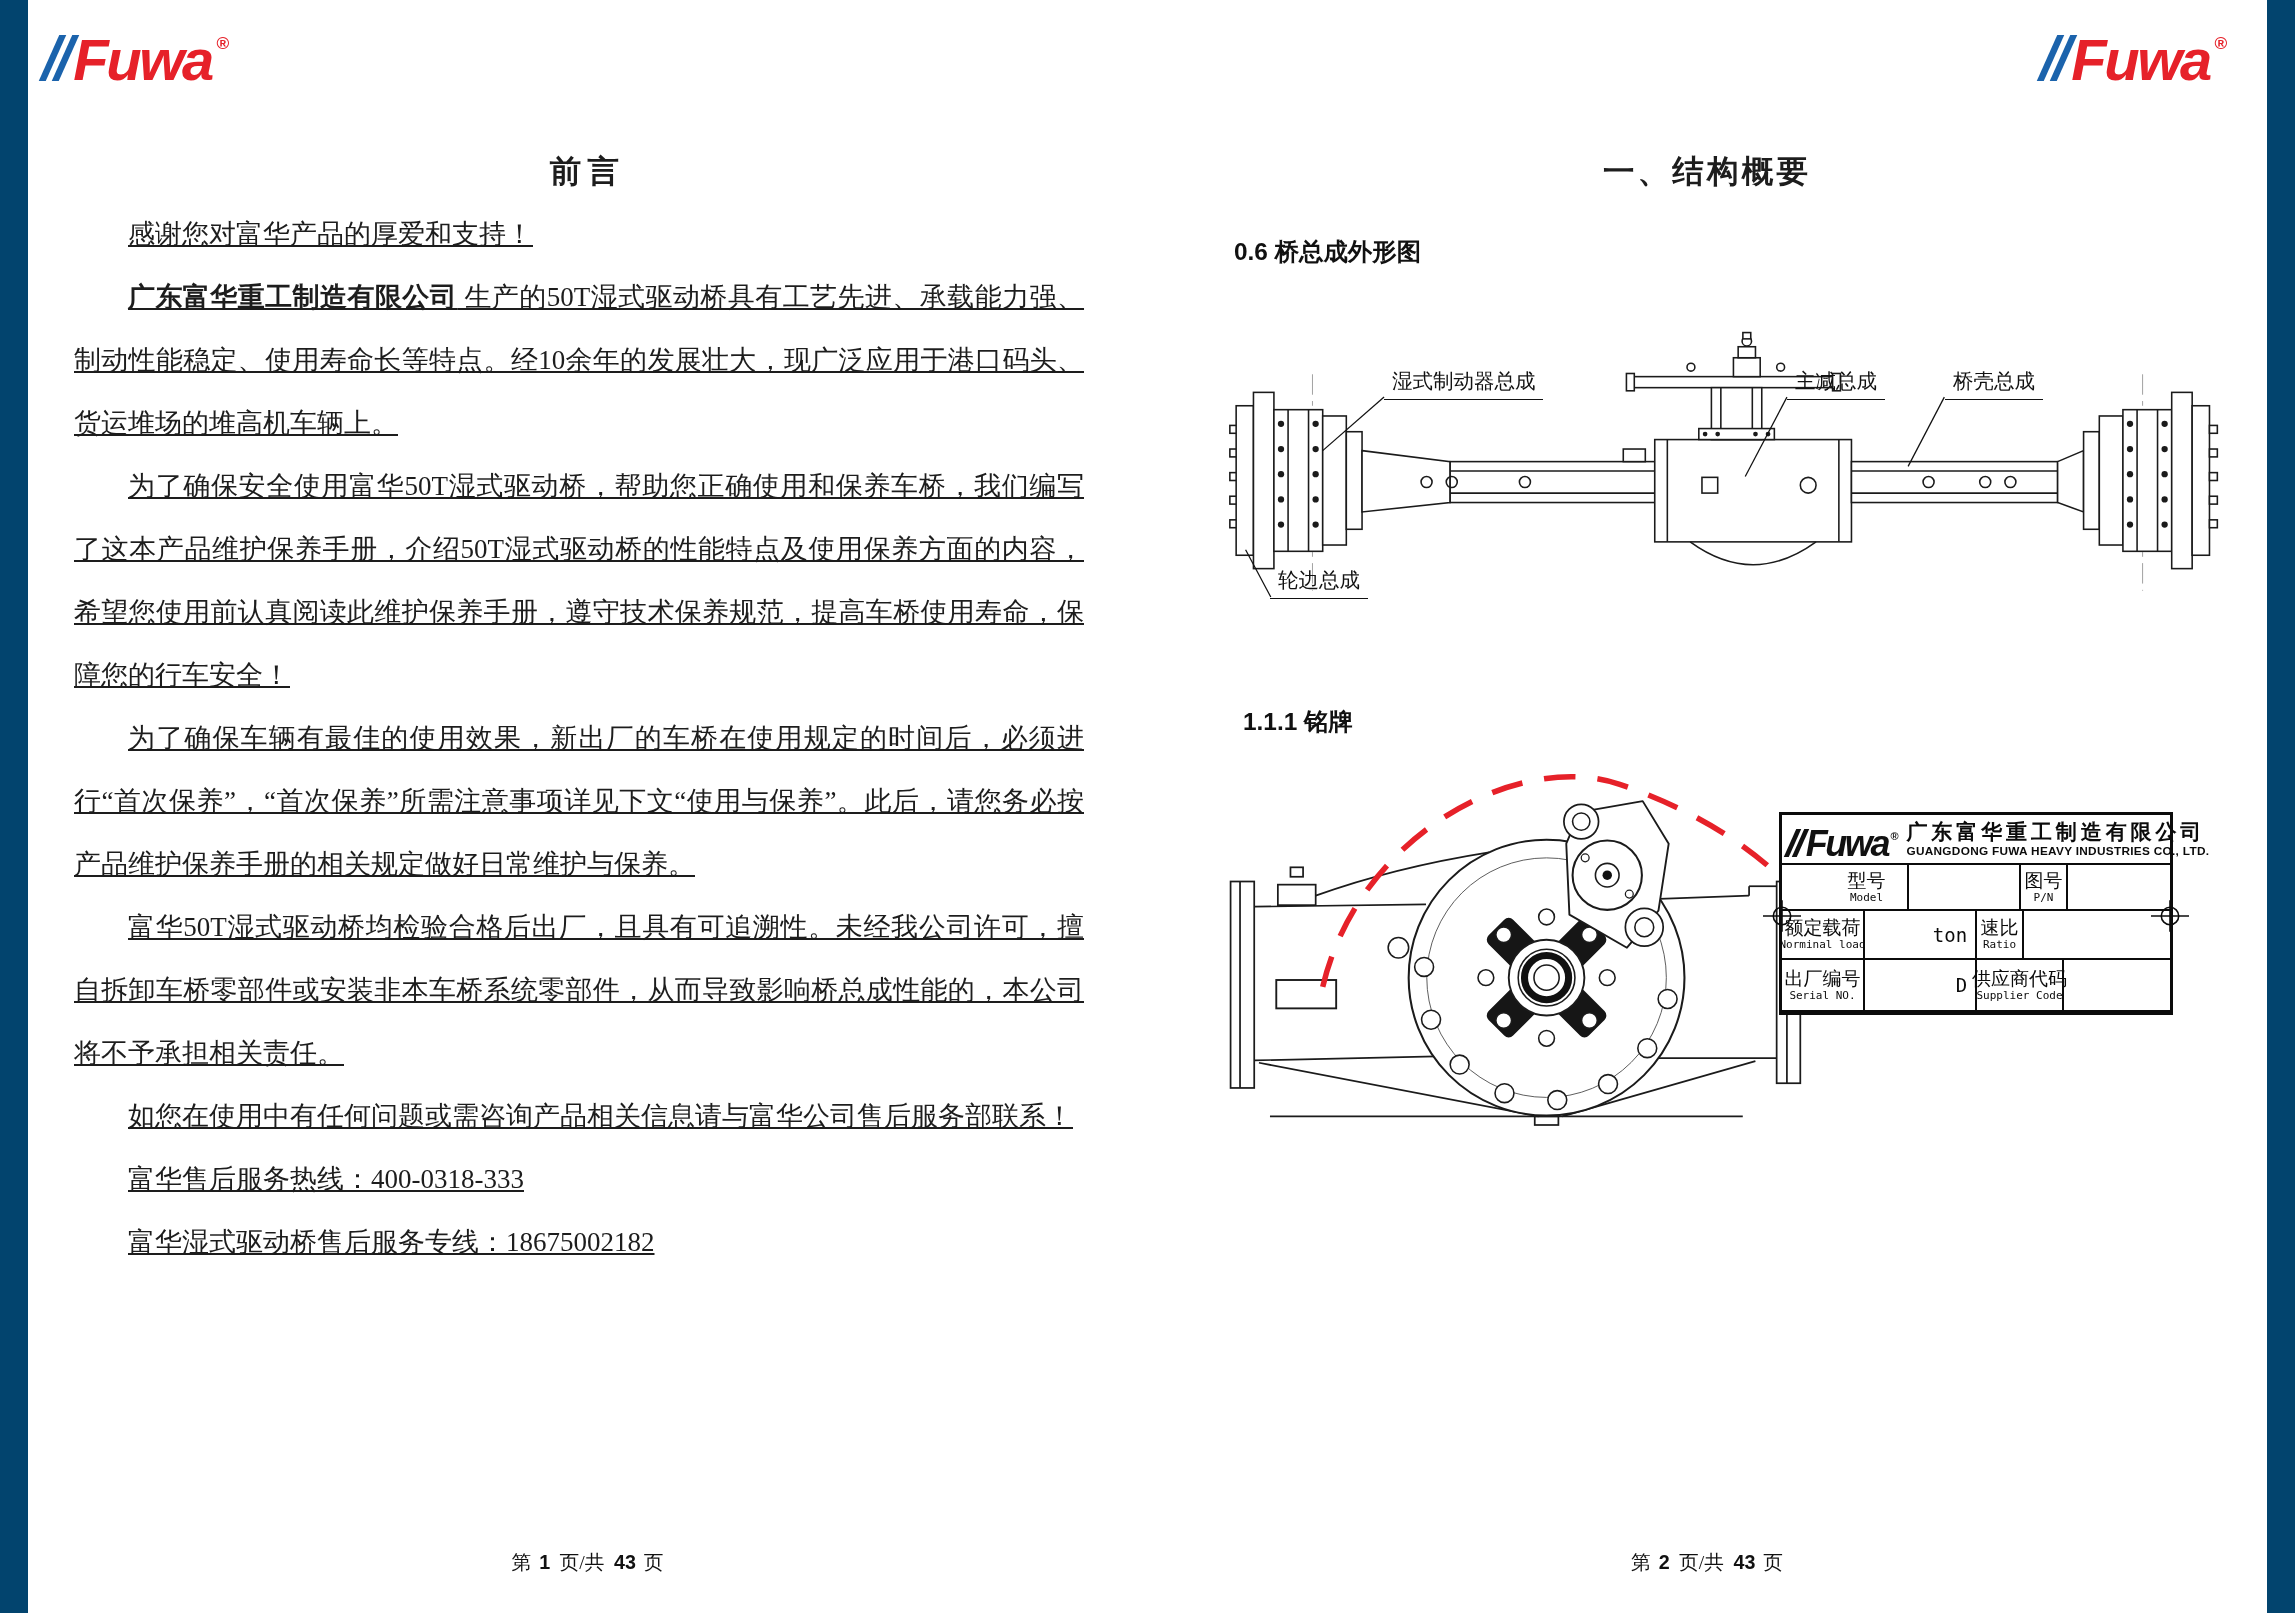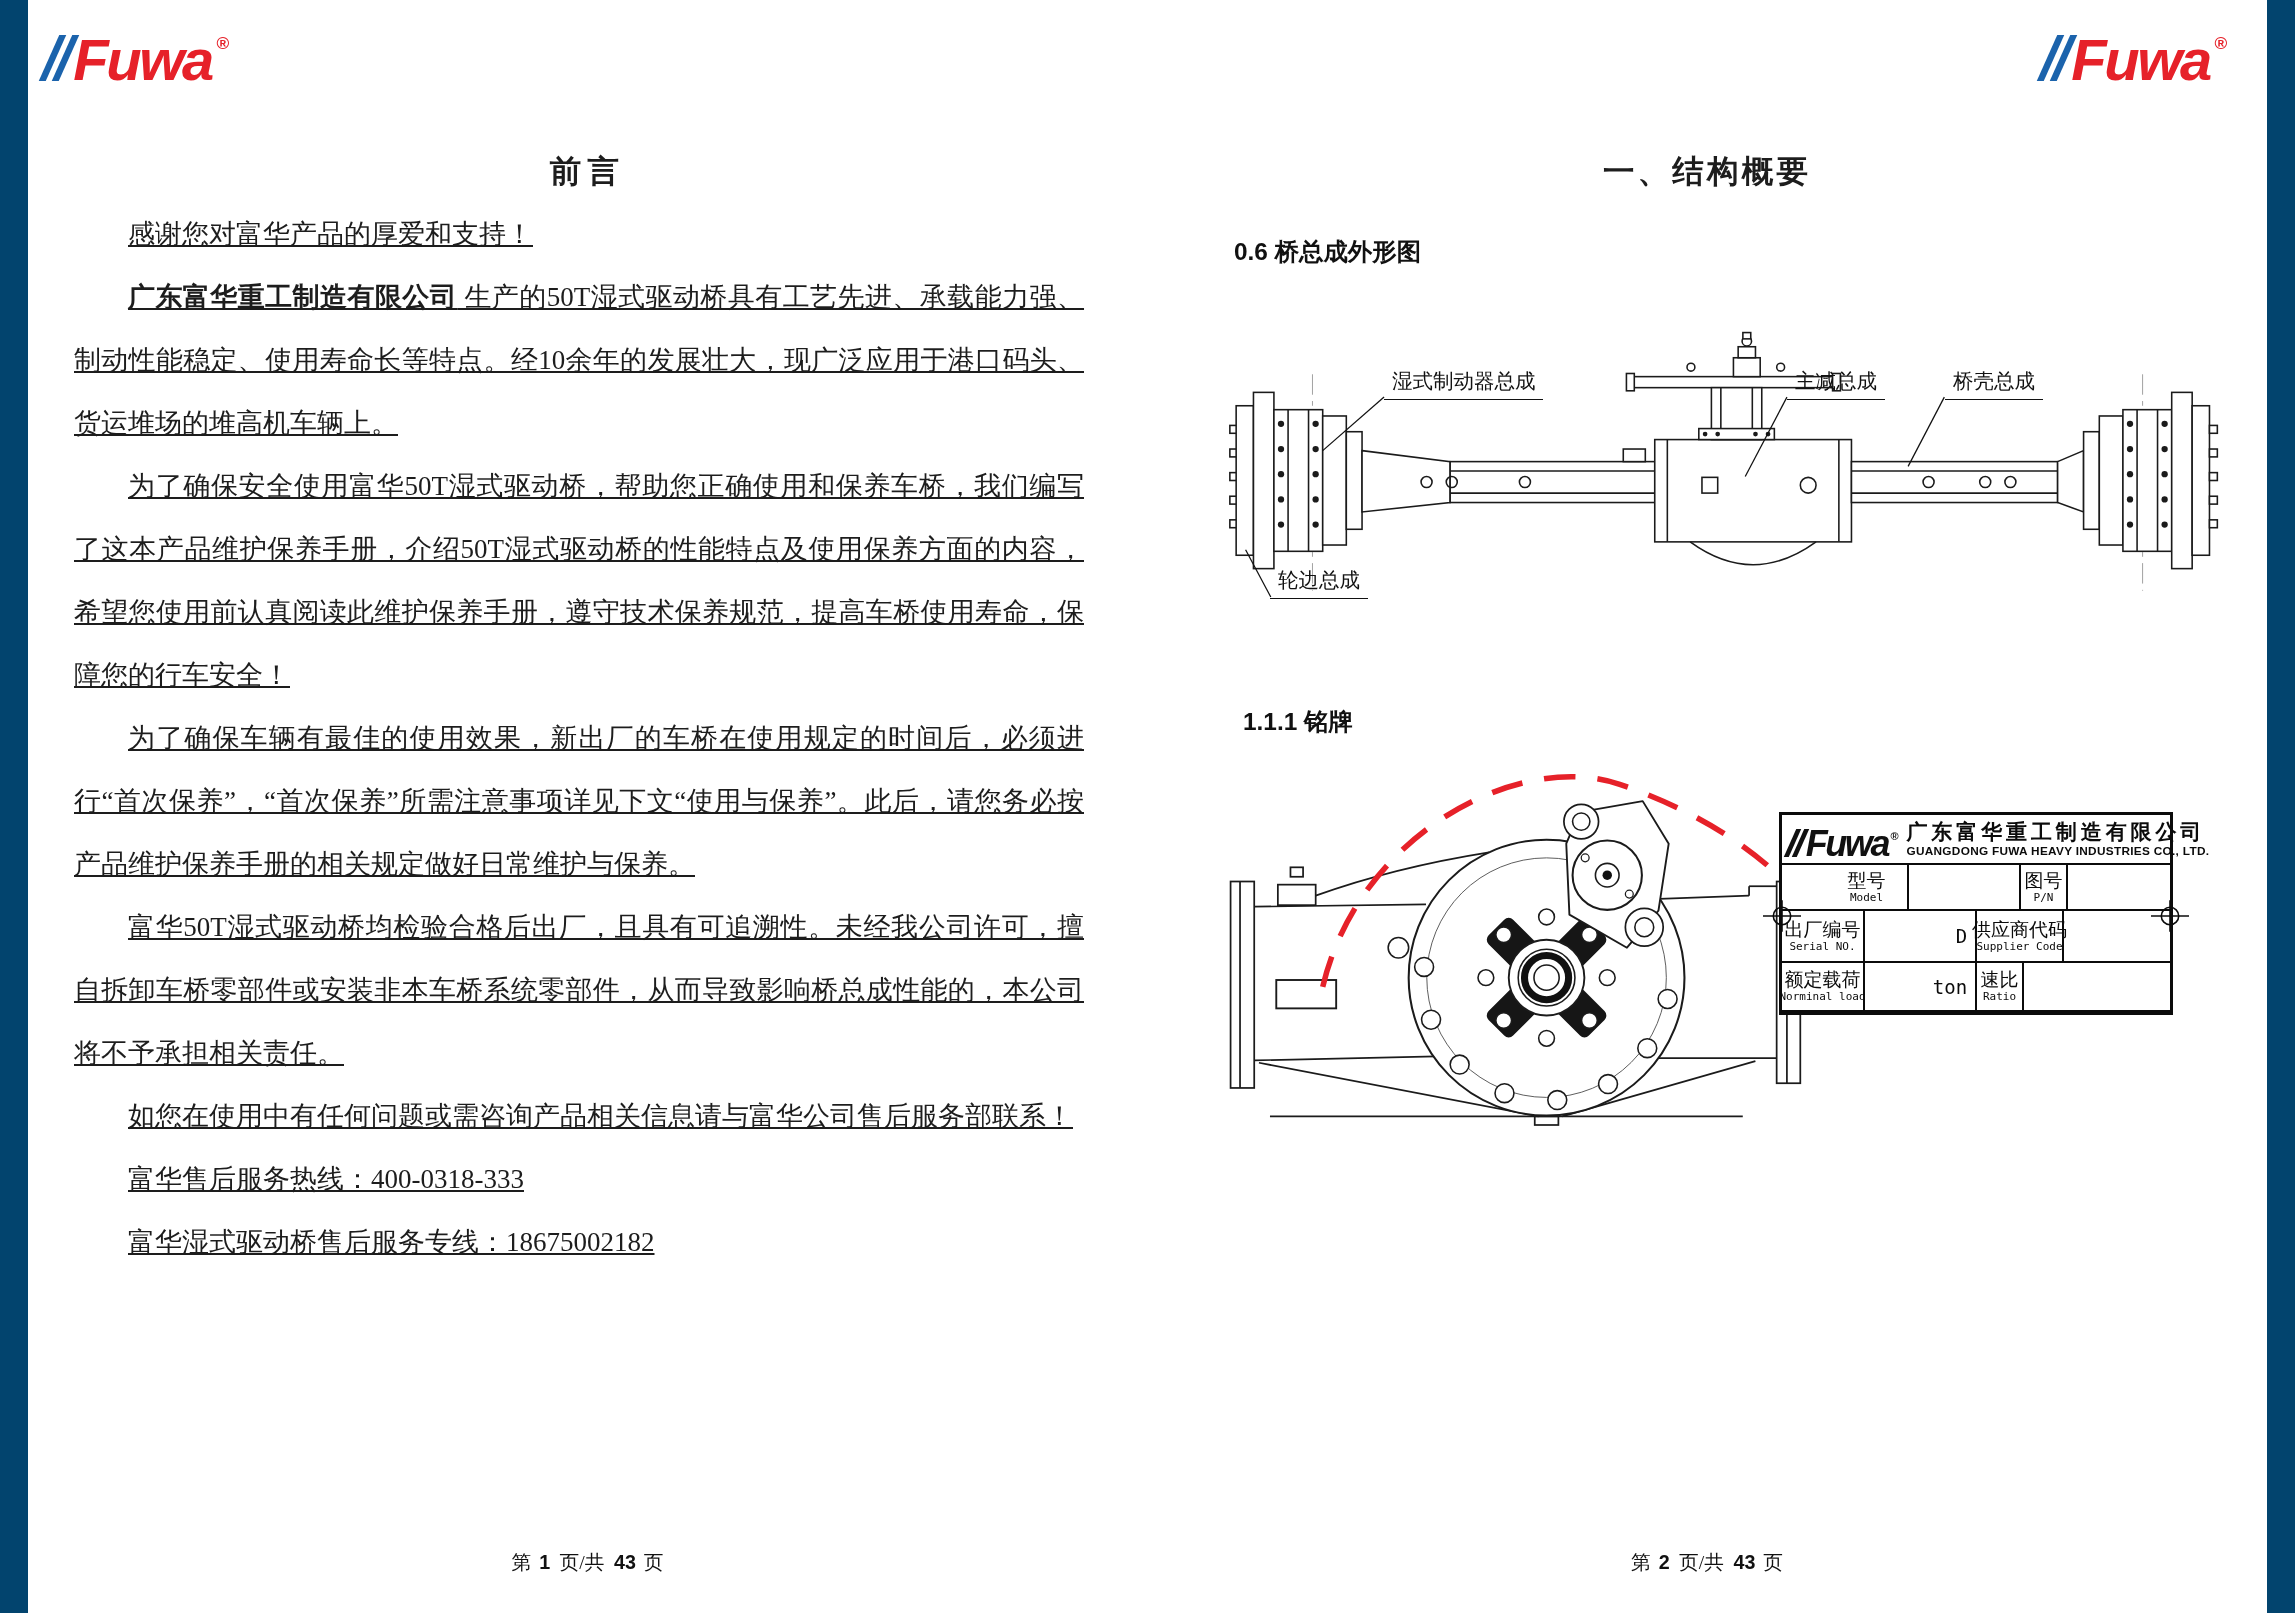--- a/index.html
+++ b/index.html
@@ -319,41 +319,41 @@
           <span class="np-cn">型号</span>
           <span class="np-en">Model</span>
         </div>
       <div class="np-cell np-val" style="width:112px;"></div>
       <div class="np-cell" style="width:47px;">
           <span class="np-cn">图号</span>
           <span class="np-en">P/N</span>
         </div>
       <div class="np-cell np-val" style="flex:1;"></div>
     </div>
+    <div class="np-row" style="height:47px;flex:1;">
+      <div class="np-cell" style="width:83px;">
+          <span class="np-cn">额定载荷</span>
+          <span class="np-en">Norminal load</span>
+        </div>
+      <div class="np-cell np-val" style="width:112px;">ton</div>
+      <div class="np-cell" style="width:47px;">
+          <span class="np-cn">速比</span>
+          <span class="np-en">Ratio</span>
+        </div>
+      <div class="np-cell np-val" style="flex:1;"></div>
+    </div>
     <div class="np-row" style="height:52px;">
       <div class="np-cell" style="width:83px;">
           <span class="np-cn">出厂编号</span>
           <span class="np-en">Serial NO.</span>
         </div>
       <div class="np-cell np-val" style="width:112px;">D</div>
       <div class="np-cell" style="width:87px;">
           <span class="np-cn">供应商代码</span>
           <span class="np-en">Supplier Code</span>
-        </div>
-      <div class="np-cell np-val" style="flex:1;"></div>
-    </div>
-    <div class="np-row" style="height:47px;flex:1;">
-      <div class="np-cell" style="width:83px;">
-          <span class="np-cn">额定载荷</span>
-          <span class="np-en">Norminal load</span>
-        </div>
-      <div class="np-cell np-val" style="width:112px;">ton</div>
-      <div class="np-cell" style="width:47px;">
-          <span class="np-cn">速比</span>
-          <span class="np-en">Ratio</span>
         </div>
       <div class="np-cell np-val" style="flex:1;"></div>
     </div>
 
     <svg class="np-cross" style="left:-19px;top:82px;" width="38" height="38" viewBox="0 0 48 48">
       <circle cx="24" cy="24" r="11" fill="none" stroke="#0b0b0b" stroke-width="2"></circle>
       <line x1="0" y1="24" x2="48" y2="24" stroke="#0b0b0b" stroke-width="2"></line>
       <line x1="24" y1="4" x2="24" y2="44" stroke="#0b0b0b" stroke-width="2"></line>
     </svg>
     <svg class="np-cross" style="right:-19px;top:82px;" width="38" height="38" viewBox="0 0 48 48">

